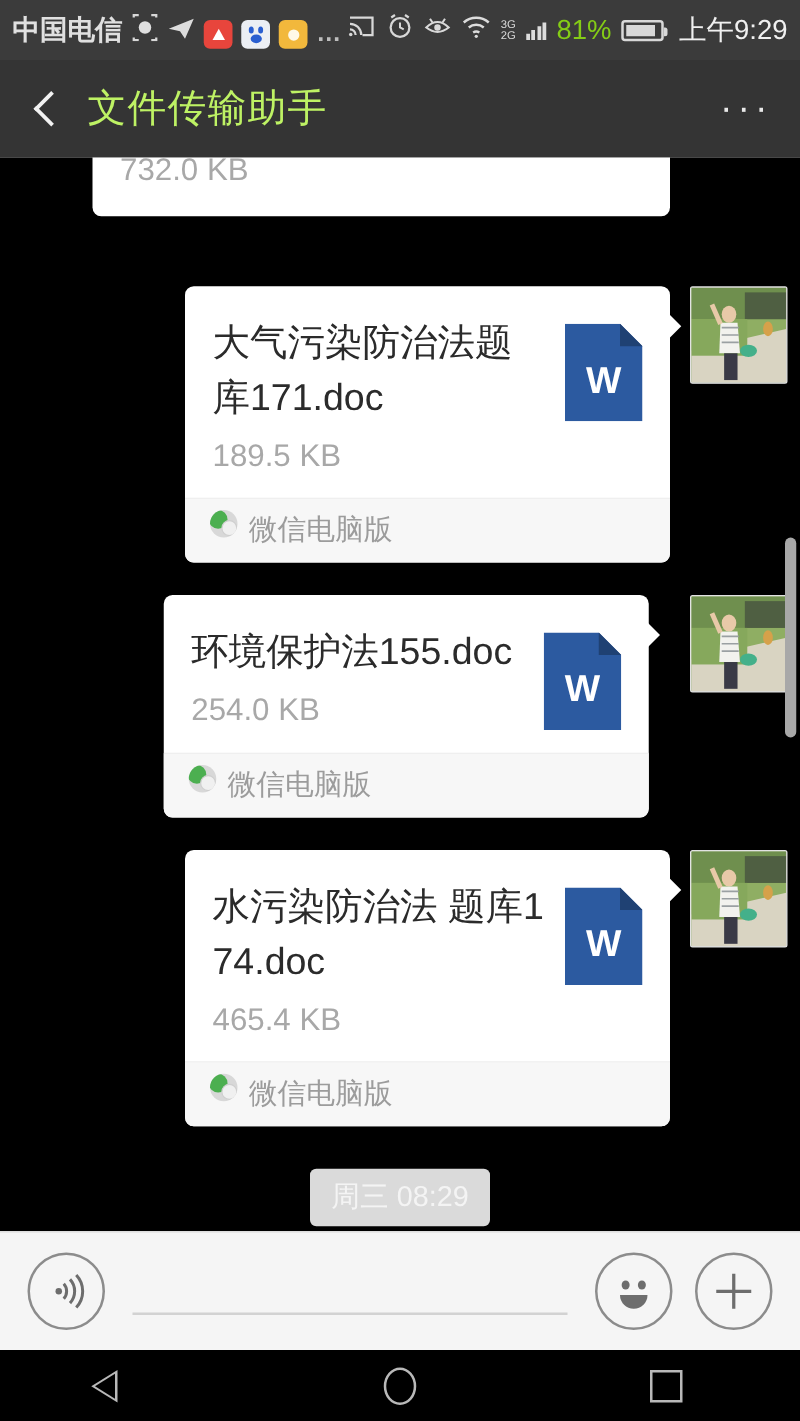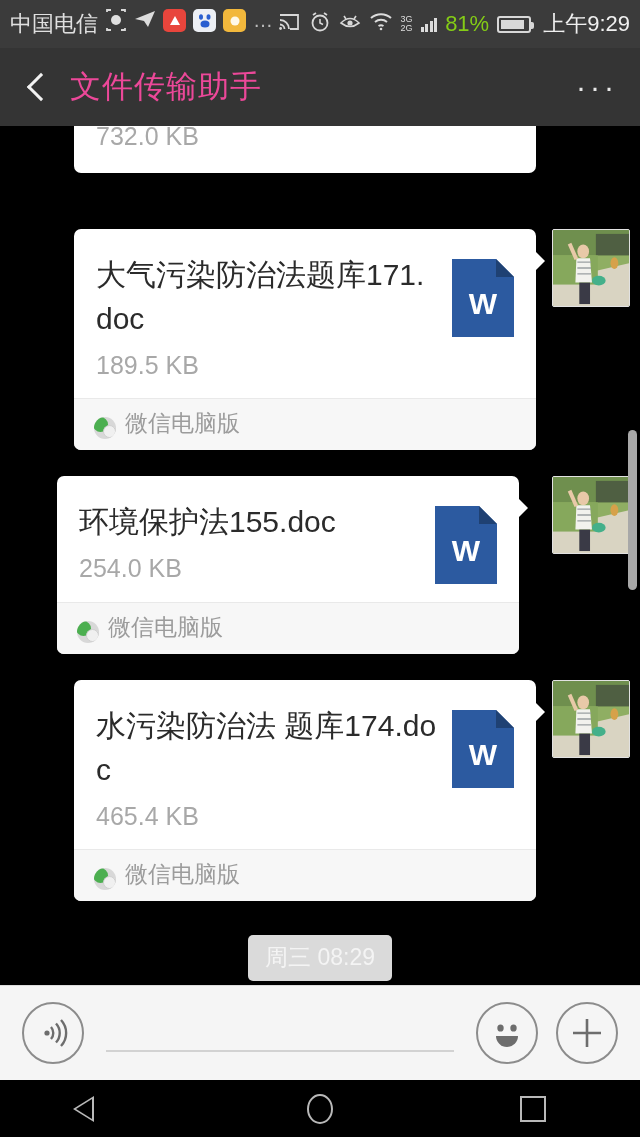--- a/index.html
+++ b/index.html
@@ -8,21 +8,21 @@
     font-family:"Liberation Sans","DejaVu Sans",sans-serif;
     background:#ededed;
   }
   #screen { position:relative; width:640px; height:1137px; background:#ededed; }
 
   
   .statusbar {
     height:48px; background:#3b3b3b; display:flex; align-items:center;
     padding:0 10px; color:#e3e3e3; font-size:21px; position:relative;
   }
-  .sb-left { display:flex; align-items:flex-start; gap:7px; flex:0 0 auto; }
+  .sb-left { display:flex; align-items:flex-end; gap:7px; flex:0 0 auto;font-weight:bold; }
   .sb-right { display:flex; align-items:center; gap:8px; margin-left:auto; }
   .carrier { font-size:22px; letter-spacing:0px; color:#e0e0e0; }
   .ic { display:inline-block; position:relative; }
   .appicon { width:23px; height:23px; border-radius:5px; font-size:8px;
              color:#fff; display:flex; align-items:center; justify-content:center;
              overflow:hidden; line-height:1; }
   .ic-ellipsis { color:#bdbdbd; font-size:20px; letter-spacing:2px; }
   .pct { font-size:22px; color:#84cc16; }
   .clock { font-size:22px; color:#f0f0f0; margin-left:4px; white-space:nowrap; }
   .batt { width:34px; height:17px; border:2px solid #d8d8d8; border-radius:3px;
@@ -40,51 +40,51 @@
     height:78px; background:#343434; display:flex; align-items:center;
     padding:0 22px; color:#fff; position:relative;
   }
   .back-chevron { width:30px; height:30px; position:relative; cursor:pointer;
                   flex:0 0 auto; margin-right:18px; }
   .back-chevron::before {
     content:""; position:absolute; left:9px; top:5px; width:17px; height:17px;
     border-left:3px solid #f2f2f2; border-bottom:3px solid #f2f2f2;
     transform:rotate(45deg);
   }
-  .title { font-size:31px; font-weight:normal; color:#ec4899; letter-spacing:1px; }
+  .title { font-size:31px; font-weight:normal; color:#bef264; letter-spacing:1px; }
   .more-dots { margin-left:auto; color:#e8e8e8; font-size:30px; letter-spacing:4px;
                line-height:20px; cursor:pointer; }
 
   
   .chat { position:absolute; top:126px; left:0; right:0; bottom:152px;
           background:#000000; overflow:hidden; }
 
   .msg-row { display:flex; align-items:flex-start; justify-content:flex-end;
              padding:0 10px 0 0; position:relative; }
 
   .bubble-wrap { position:relative; margin-right:16px; }
   .bubble {
-    width:462px; background:#ffffff; border-radius:7px; position:relative;
+    width:388px; background:#ffffff; border-radius:7px; position:relative;
     box-shadow:0 0 1px rgba(0,0,0,0.10);
   }
   .bubble::after {
     content:""; position:absolute; right:-9px; top:22px;
     border-top:10px solid transparent; border-bottom:10px solid transparent;
     border-left:10px solid #ffffff;
   }
   .bub-body { display:flex; align-items:flex-start; padding:24px 22px 18px 22px; }
   .bub-text { flex:1; min-width:0; padding-right:14px; }
   .fname { font-size:30px; line-height:44px; color:#2b2b2b; word-break:break-all; }
   .fsize { font-size:25px; color:#a8a8a8; margin-top:10px; }
   .wicon { width:62px; height:78px; position:relative; flex:0 0 auto; margin-top:6px; }
   .wicon svg { display:block; }
   .bub-foot {
     border-top:1px solid #e9e9e9; background:#f7f7f7;
     border-radius:0 0 7px 7px; padding:9px 20px 11px 20px;
-    display:flex; align-items:flex-end; gap:9px;
+    display:flex; align-items:flex-start; gap:9px;
   }
   .foot-ic { width:22px; height:22px; border-radius:50%; position:relative;
              background:#d8d8d8; overflow:hidden; flex:0 0 auto; }
   .foot-ic::before { content:""; position:absolute; left:-1px; top:0px; width:15px;
                      height:15px; border-radius:50%; background:#4caf50; }
   .foot-ic::after { content:""; position:absolute; right:0px; bottom:1px; width:11px;
                     height:11px; border-radius:50%; background:#f0f0f0;
                     border:1px solid #cfcfcf; }
   .foot-label { font-size:23px; color:#9c9c9c; }
 

